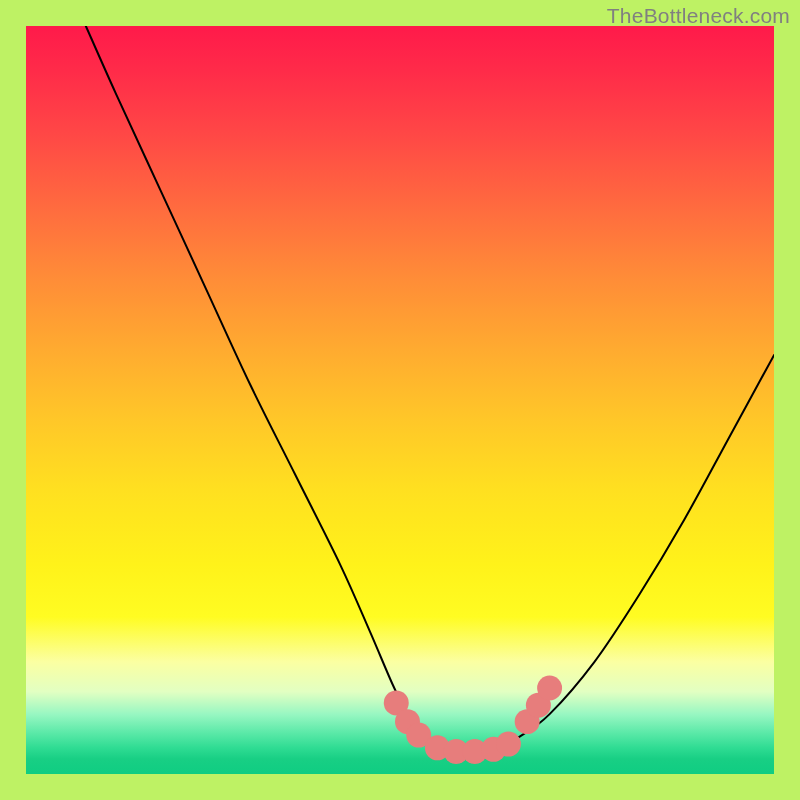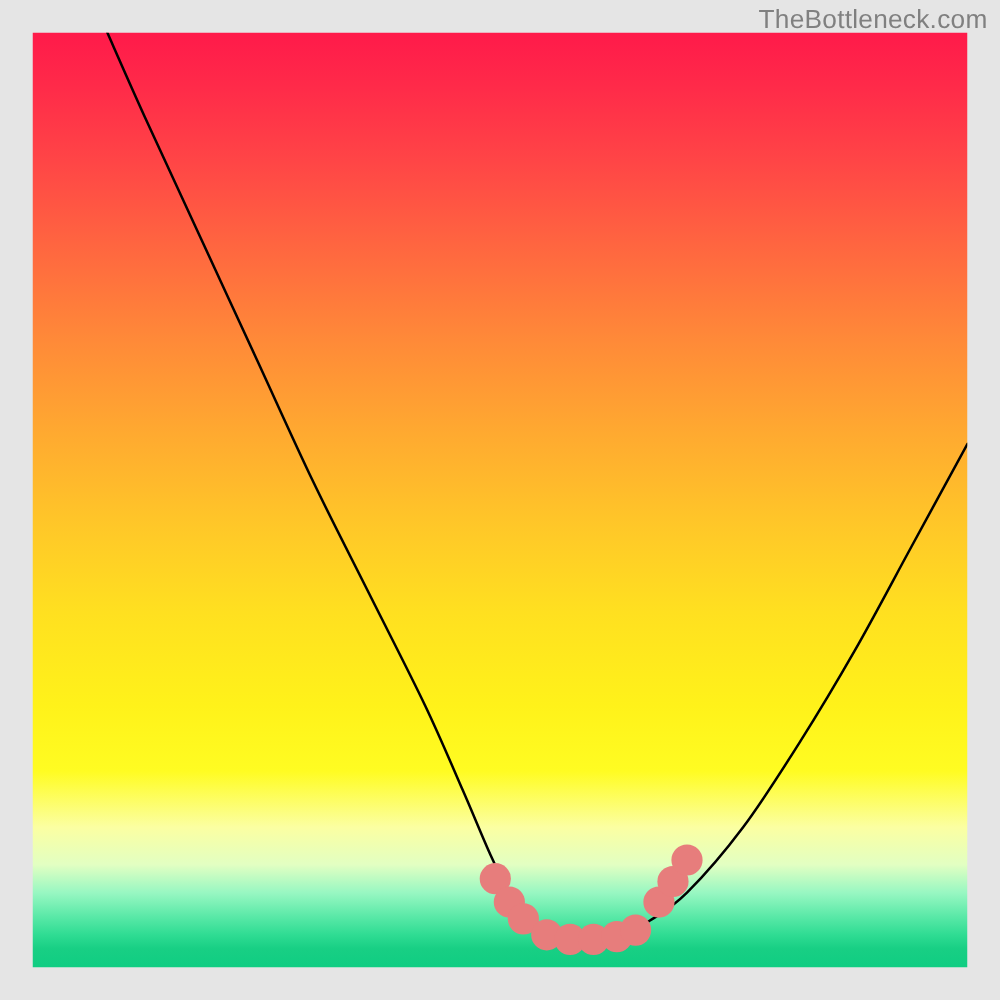--- a/index.html
+++ b/index.html
@@ -10,21 +10,21 @@
     background: #000;
     overflow: hidden;
     font-family: Arial, Helvetica, sans-serif;
   }
   .frame {
     position: absolute;
     left: 0;
     top: 0;
     width: 800px;
     height: 800px;
-    background: #e5e5e5;
+    background: #bef264;
   }
   .plot-area {
     position: absolute;
     left: 26px;
     top: 26px;
     width: 748px;
     height: 748px;
     overflow: hidden;
   }
   .gradient {

